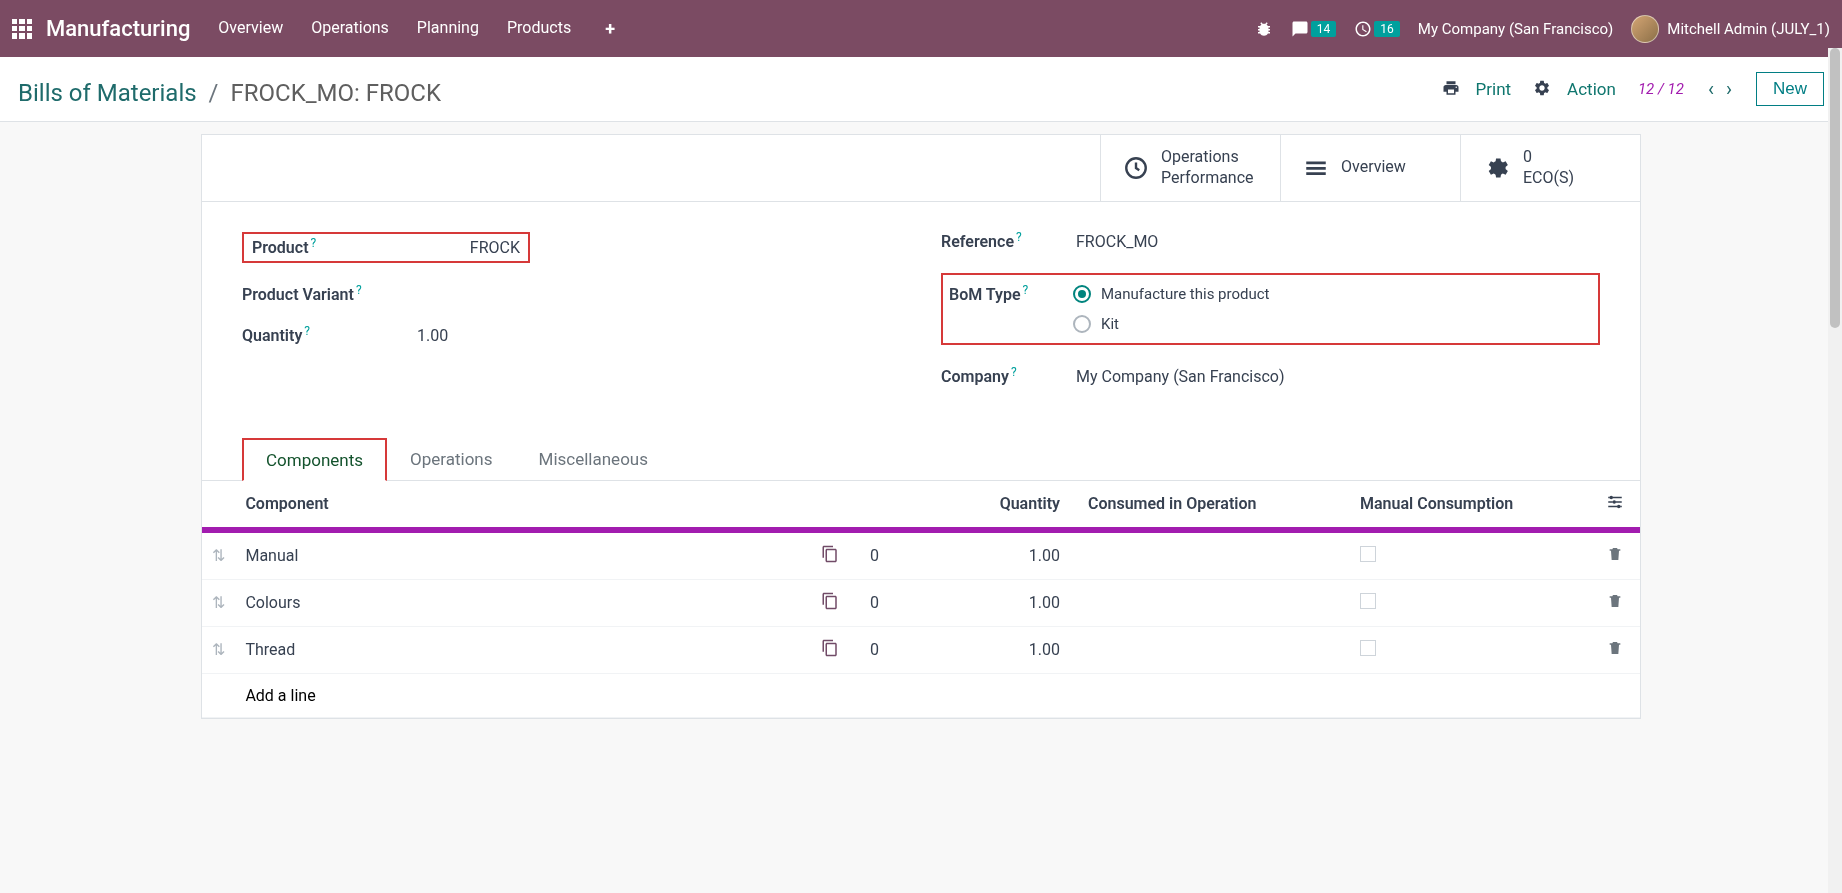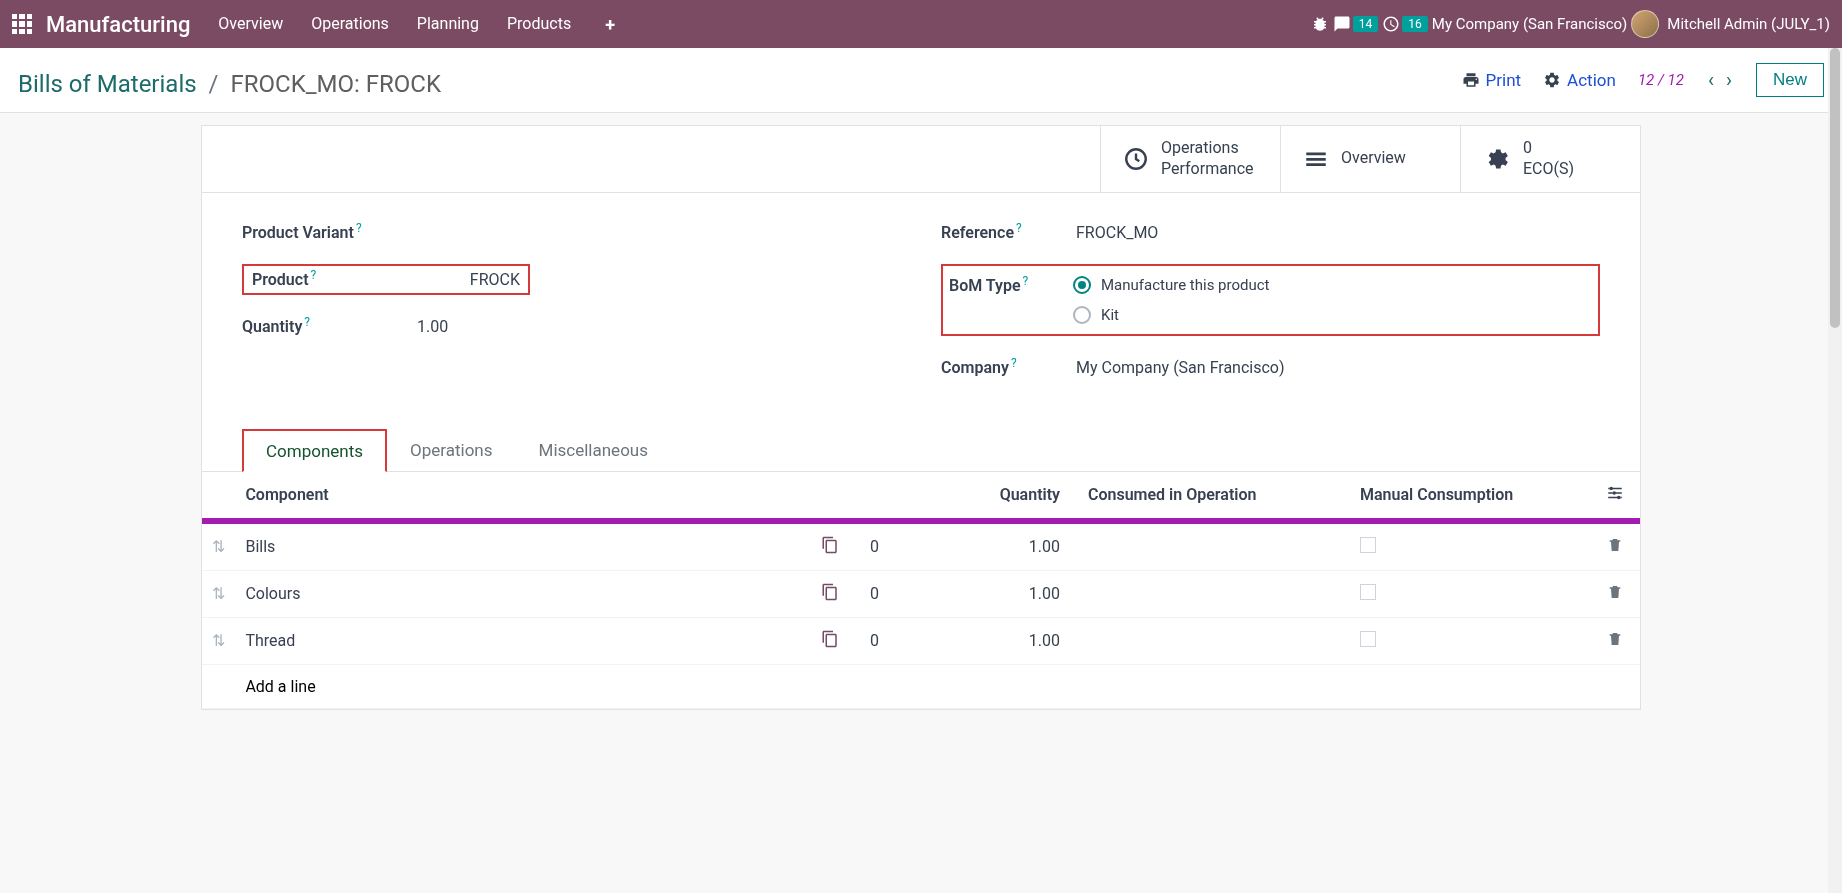--- a/index.html
+++ b/index.html
@@ -1,36 +1,36 @@
 <!DOCTYPE html>
 <html><head>
 <meta charset="utf-8">
 <style>
 * { box-sizing: border-box; margin: 0; padding: 0; }
 body { font-family: -apple-system, BlinkMacSystemFont, "Segoe UI", Roboto, sans-serif; background: #f8f8f8; color: #374151; font-size: 15px; }
 
-.topnav { background: #7B4B63; color: #fff; height: 48px; display: flex; align-items: center; padding: 0 12px; }
+.topnav { background: #7B4B63; color: #fff; height: 57px; display: flex; align-items: center; padding: 0 12px; }
 .topnav .apps-icon { width: 20px; height: 20px; display: grid; grid-template-columns: repeat(3, 1fr); grid-template-rows: repeat(3, 1fr); gap: 2px; margin-right: 14px; cursor: pointer; }
 .topnav .apps-icon span { background: #fff; }
 .topnav .brand { font-size: 22px; font-weight: 500; margin-right: 28px; }
 .topnav .menu { display: flex; gap: 28px; flex: 1; }
 .topnav .menu a { color: #fff; text-decoration: none; font-size: 16px; }
 .topnav .plus { font-size: 18px; font-weight: bold; cursor: pointer; padding: 0 6px; }
-.topnav .right { display: flex; align-items: center; gap: 4px; }
+.topnav .right { display: flex; align-items: center; gap: 18px; }
 .topnav .badge { background: #00A09D; color: #fff; font-size: 12px; padding: 1px 6px; border-radius: 2px; margin-left: 2px; }
 .topnav .right-item { display: flex; align-items: center; cursor: pointer; }
 .topnav .avatar { width: 28px; height: 28px; border-radius: 50%; background: linear-gradient(135deg, #d4a574, #8b6f47); margin-right: 8px; border: 1px solid rgba(255,255,255,0.5); }
 .topnav svg { fill: #fff; }
 
 .controlbar { background: #fff; border-bottom: 1px solid #dee2e6; padding: 14px 18px; display: flex; align-items: center; justify-content: space-between; }
 .breadcrumb { font-size: 24px; color: #1f6b6b; margin-top: 8px; }
 .breadcrumb .sep { color: #6c757d; margin: 0 6px; }
 .breadcrumb .current { color: #5f5f5f; }
 .ctrl-right { display: flex; align-items: center; gap: 22px; }
-.ctrl-btn { display: flex; align-items: center; gap: 6px; color: #1d4ed8; cursor: pointer; font-size: 17px; }
+.ctrl-btn { display: flex; align-items: flex-start; gap: 16px; color: #0f766e; cursor: pointer; font-size: 17px; }
 .pager { color: #a21caf; font-size: 15px; font-style: italic; }
 .pager-nav { display: flex; gap: 8px; }
 .pager-nav span { color: #1f6b6b; font-size: 20px; cursor: pointer; padding: 0 2px; }
 .new-btn { border: 1px solid #017E84; color: #017E84; background: #fff; padding: 6px 16px; font-size: 17px; cursor: pointer; }
 
 .sheet-wrapper { padding: 0 48px; margin-top: 12px; }
 .sheet { background: #fff; border: 1px solid #dee2e6; max-width: 1440px; margin: 0 auto; }
 .stat-buttons { display: flex; justify-content: flex-end; border-bottom: 1px solid #dee2e6; }
 .stat-btn { border-left: 1px solid #dee2e6; padding: 12px 22px; display: flex; align-items: center; gap: 12px; cursor: pointer; min-width: 180px; }
 .stat-btn .stat-icon { color: #374151; }
@@ -178,32 +178,32 @@
           <div>ECO(S)</div>
         </div>
       </div>
     </div>
 
     <div class="form-body">
       <div class="form-grid">
 
         <div>
           <div class="field-row">
-            <span class="field-label">
-              <span>Product Variant</span><span class="help">?</span>
-            </span>
-            <span class="field-value"></span>
-          </div>
-          <div class="field-row">
             <span class="highlight-red" style="width:288px; justify-content:space-between;">
               <span class="field-label" style="width:auto;">
                 <span>Product</span><span class="help">?</span>
               </span>
               <span class="field-value">FROCK</span>
             </span>
+          </div>
+          <div class="field-row">
+            <span class="field-label">
+              <span>Product Variant</span><span class="help">?</span>
+            </span>
+            <span class="field-value"></span>
           </div>
           <div class="field-row">
             <span class="field-label">
               <span>Quantity</span><span class="help">?</span>
             </span>
             <span class="field-value">1.00</span>
           </div>
         </div>
 
         <div>
@@ -260,21 +260,21 @@
                 <circle cx="17" cy="18" r="2.4"></circle>
                 <circle cx="11" cy="12" r="2.4"></circle>
                 <circle cx="7" cy="6" r="2.4"></circle>
               </svg>
           </th>
         </tr>
       </thead>
       <tbody id="tbody">
       <tr>
     <td class="center"><span class="drag-handle">⇅</span></td>
-    <td>Bills</td>
+    <td>Manual</td>
     <td class="center"><svg class="link-icon" width="18" height="18" viewBox="0 0 24 24" fill="#714B67">
                 <path d="M16 1H4c-1.1 0-2 .9-2 2v14h2V3h12V1zm3 4H8c-1.1 0-2 .9-2 2v14c0 1.1.9 2 2 2h11c1.1 0 2-.9 2-2V7c0-1.1-.9-2-2-2zm0 16H8V7h11v14z"></path>
               </svg></td>
     <td>0</td>
     <td class="right">1.00</td>
     <td></td>
     <td><span class="checkbox-sq"></span></td>
     <td class="center"><svg class="trash" width="16" height="16" viewBox="0 0 24 24" fill="#6c757d">
                 <path d="M6 7h12l-1 14H7L6 7zm3-4h6l1 2h4v2H4V5h4l1-2z"></path>
               </svg></td>

